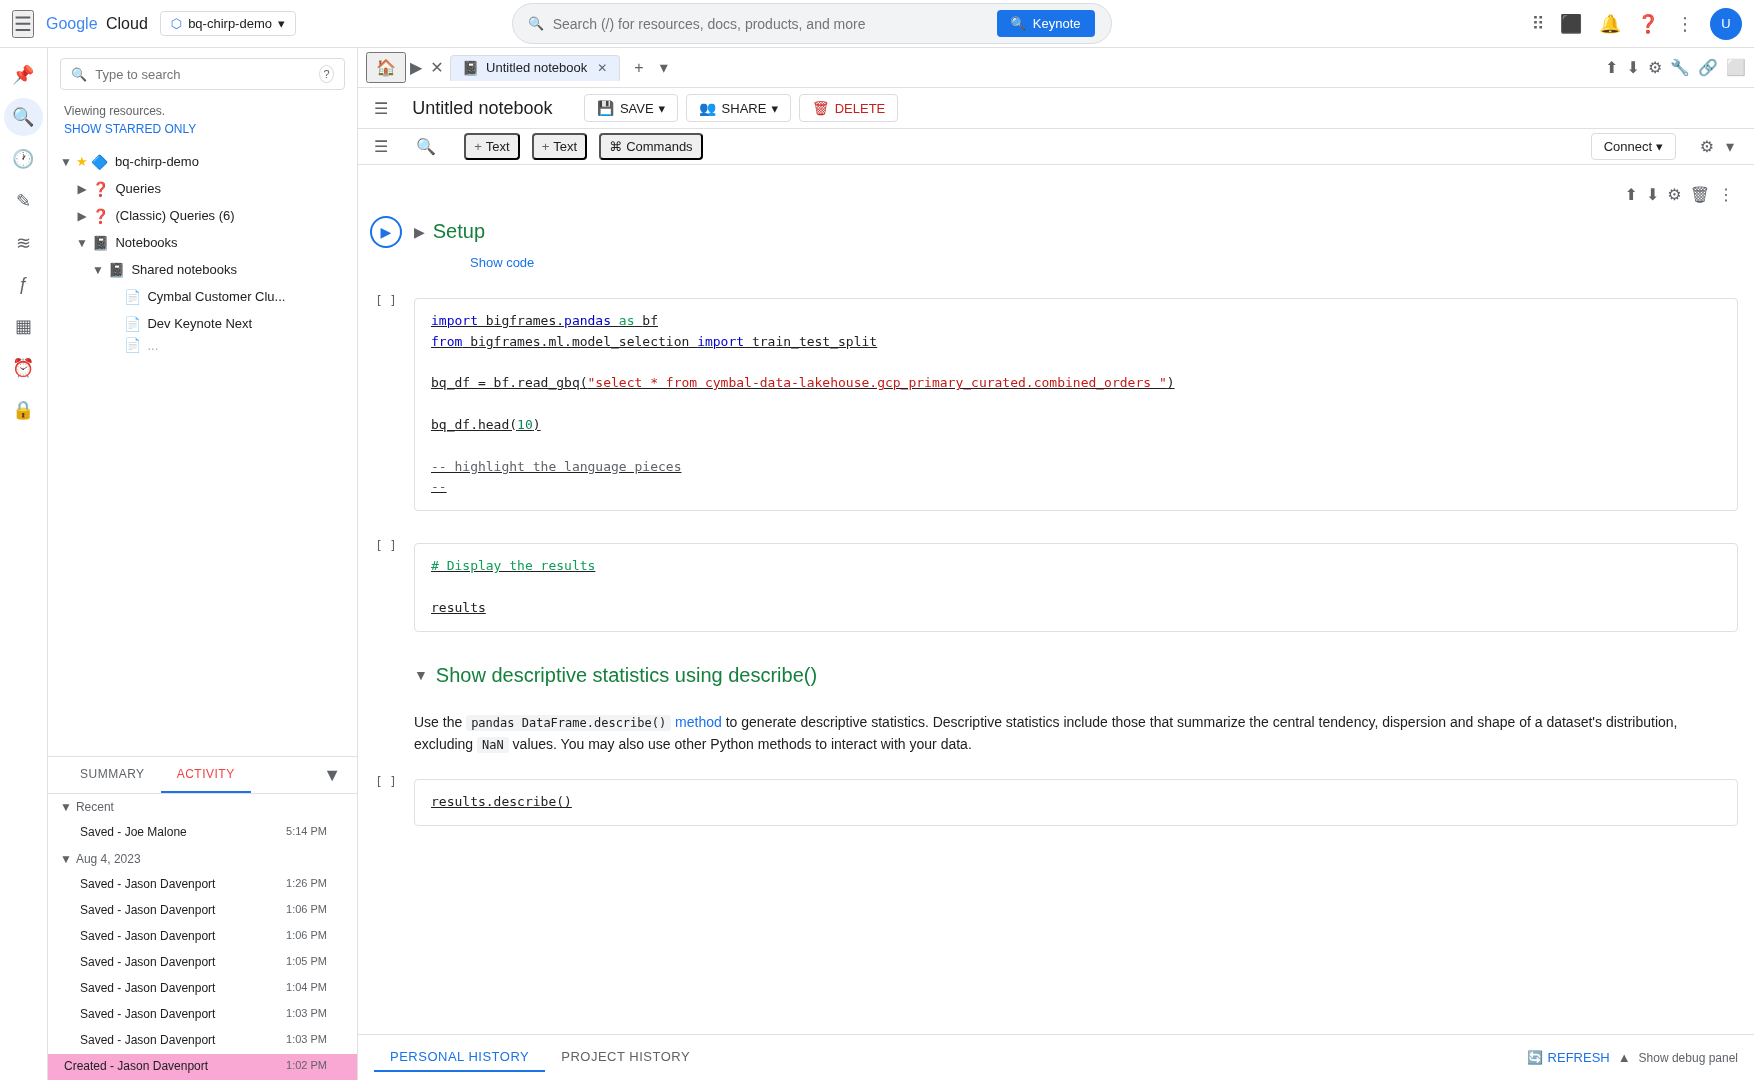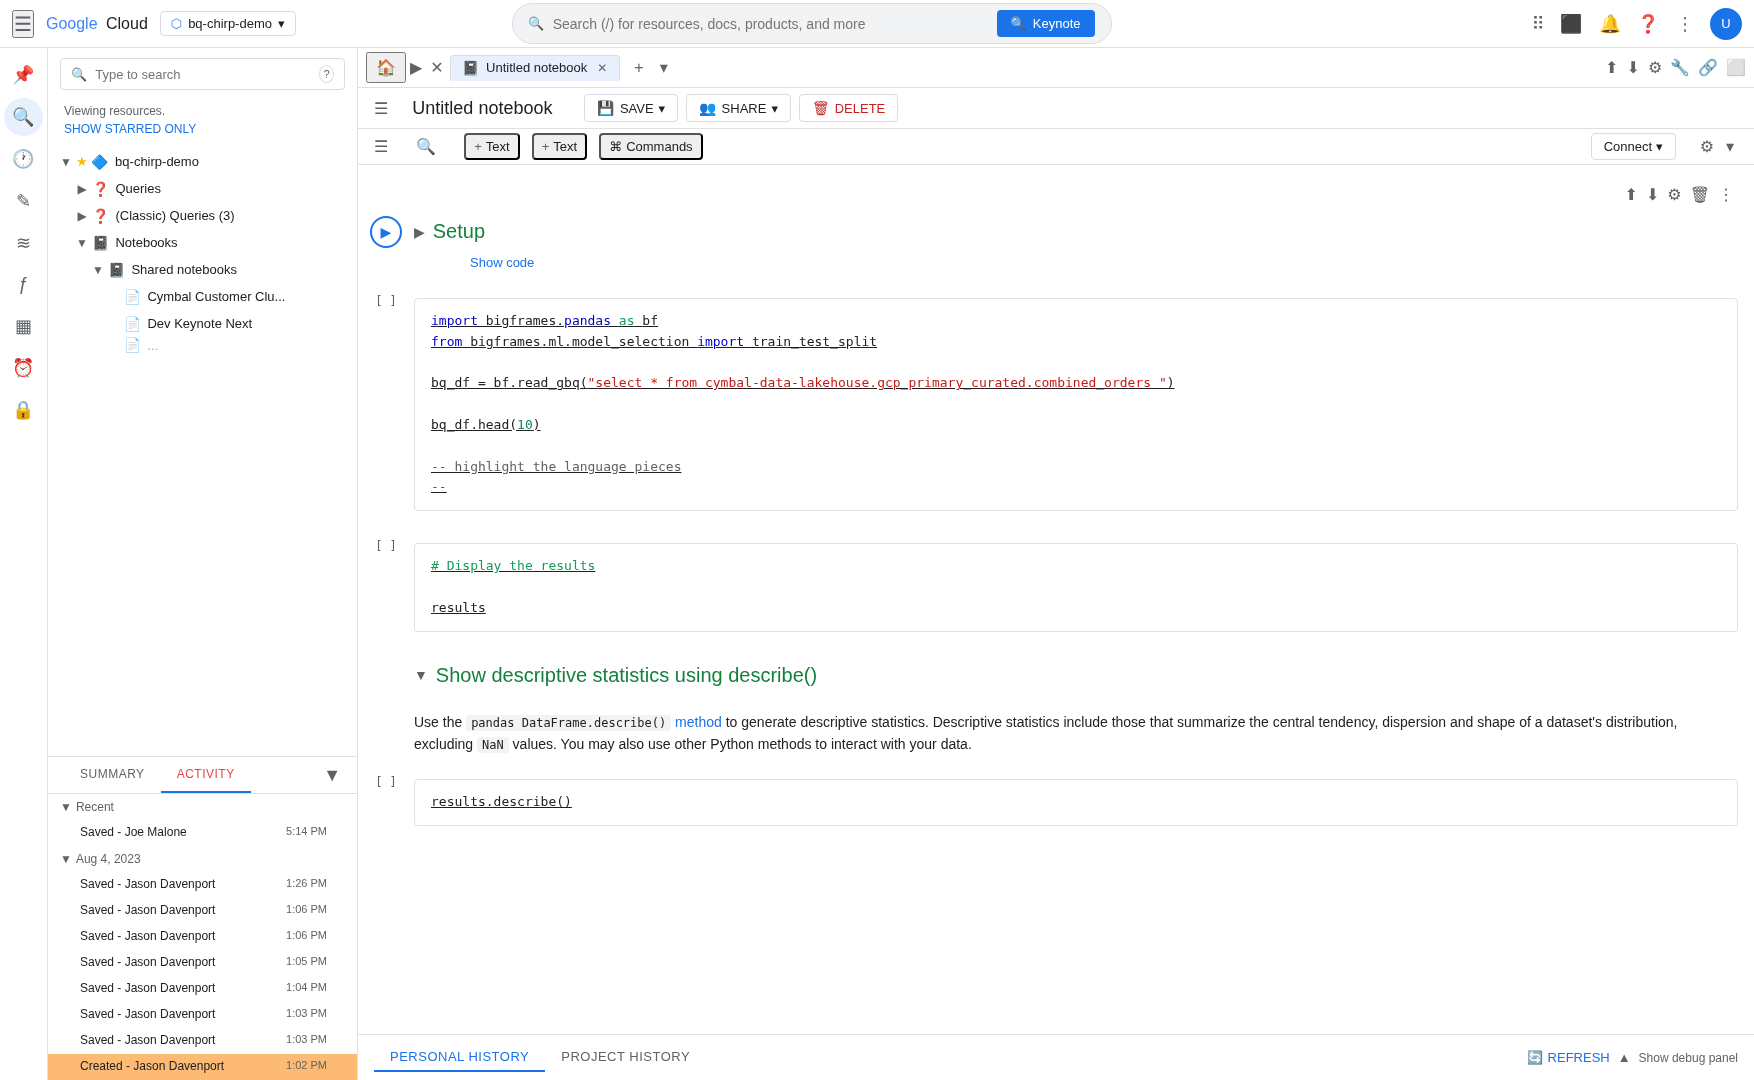--- a/index.html
+++ b/index.html
@@ -103,21 +103,21 @@
       display: flex; align-items: center; padding: 6px 12px;
       font-size: 12px; color: #5f6368; cursor: pointer; gap: 4px;
     }
     .activity-item {
       display: flex; align-items: flex-start; justify-content: space-between;
       padding: 5px 12px 5px 32px; font-size: 12px; color: #202124;
     }
     .activity-item .act-label { flex: 1; }
     .activity-item .act-time { color: #5f6368; font-size: 11px; margin-right: 4px; }
     .activity-item .act-menu { color: #5f6368; font-size: 14px; opacity: 0; cursor: pointer; }
-    .activity-item.highlighted { background: #fdba74; }
+    .activity-item.highlighted { background: #f9a8d4; padding-left: 16px; }
 
     
     .main-content { flex: 1; display: flex; flex-direction: column; overflow: hidden; }
 
     
     .notebook-tabs {
       display: flex; align-items: center; height: 40px;
       border-bottom: 1px solid #e0e0e0; background: #fff;
       padding: 0 8px;
     }
@@ -298,21 +298,21 @@
       <div class="tree-item" style="padding-left:24px;">
         <span class="expand-icon">▶</span>
         <span class="item-icon" style="color:#1a73e8">❓</span>
         <span class="item-label">Queries</span>
         <span class="item-actions">⋮</span>
       </div>
 
       <div class="tree-item" style="padding-left:24px;">
         <span class="expand-icon">▶</span>
         <span class="item-icon" style="color:#1a73e8">❓</span>
-        <span class="item-label">(Classic) Queries (3)</span>
+        <span class="item-label">(Classic) Queries (6)</span>
         <span class="item-actions">⋮</span>
       </div>
 
       <div class="tree-item" style="padding-left:24px;">
         <span class="expand-icon">▼</span>
         <span class="item-icon">📓</span>
         <span class="item-label">Notebooks</span>
         <span class="item-actions">⋮</span>
       </div>
 

